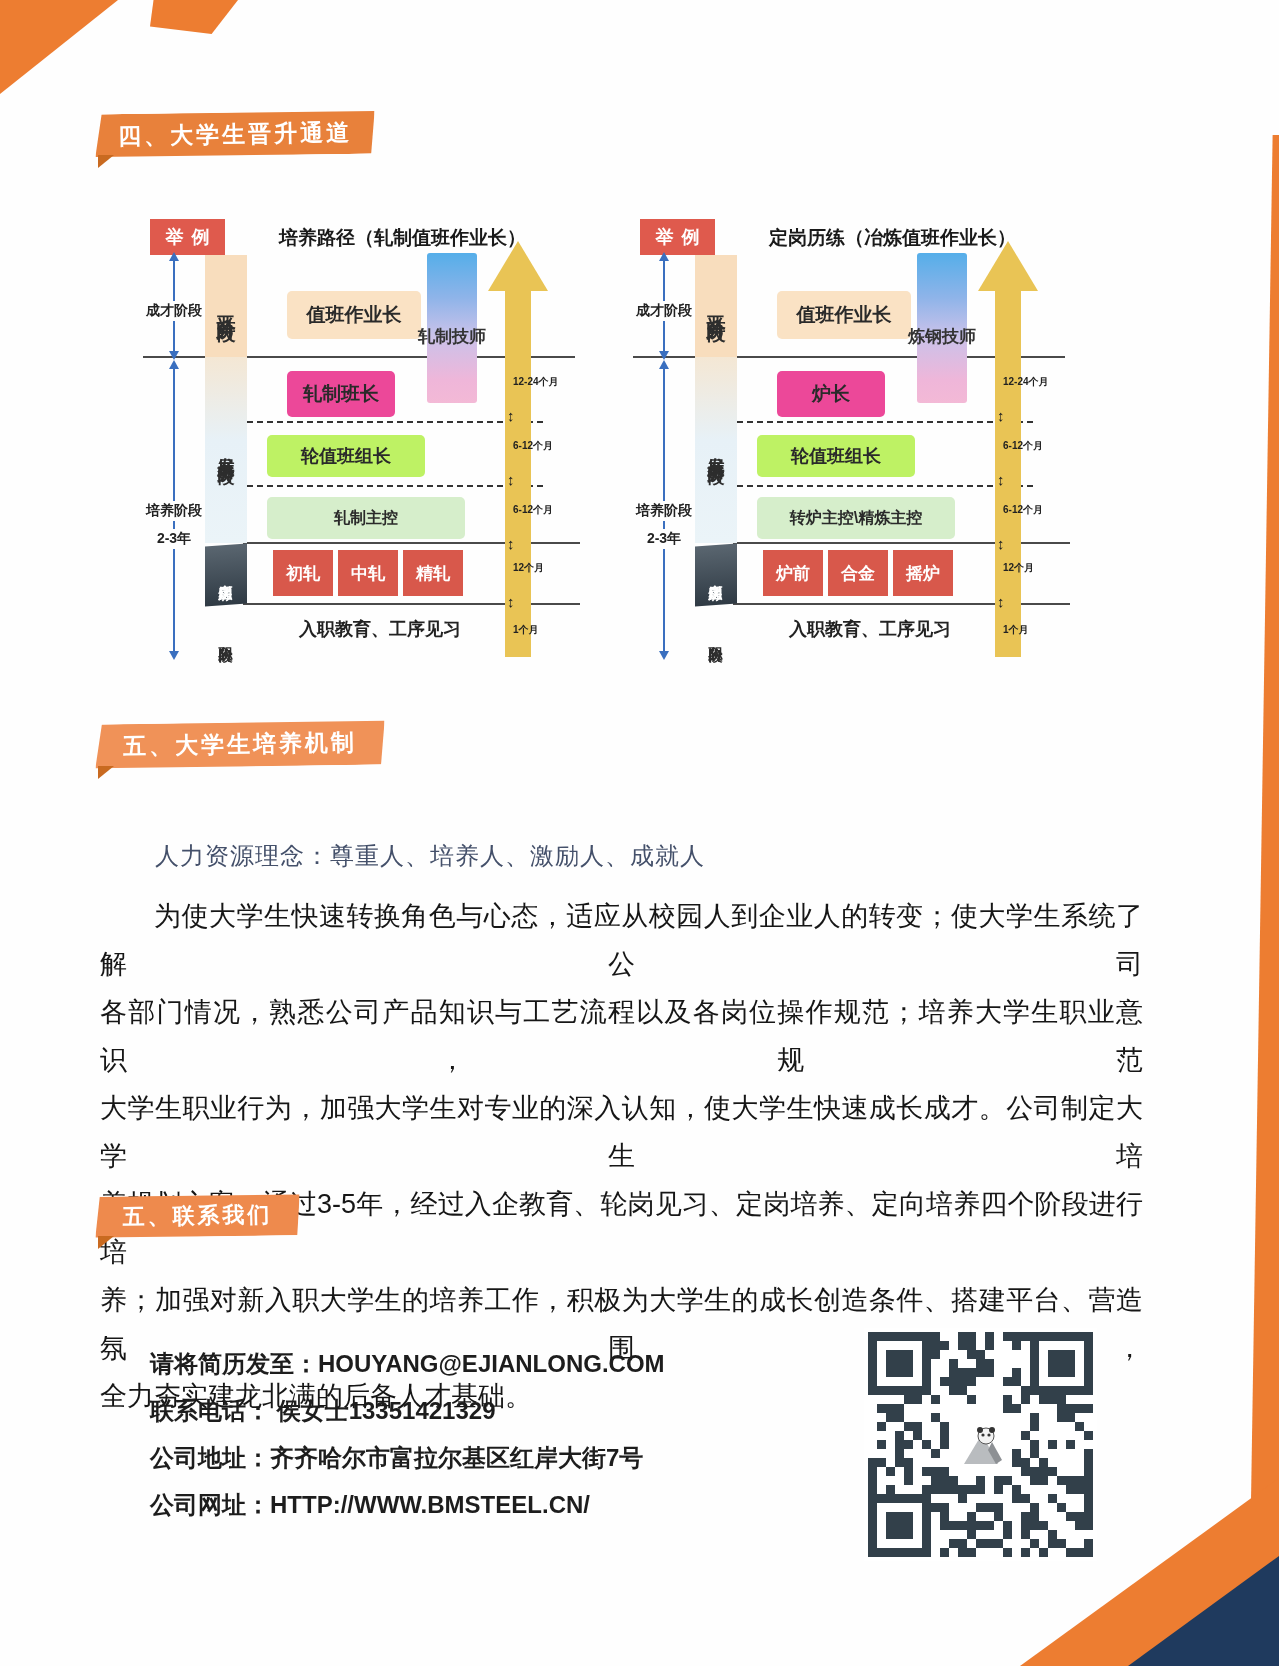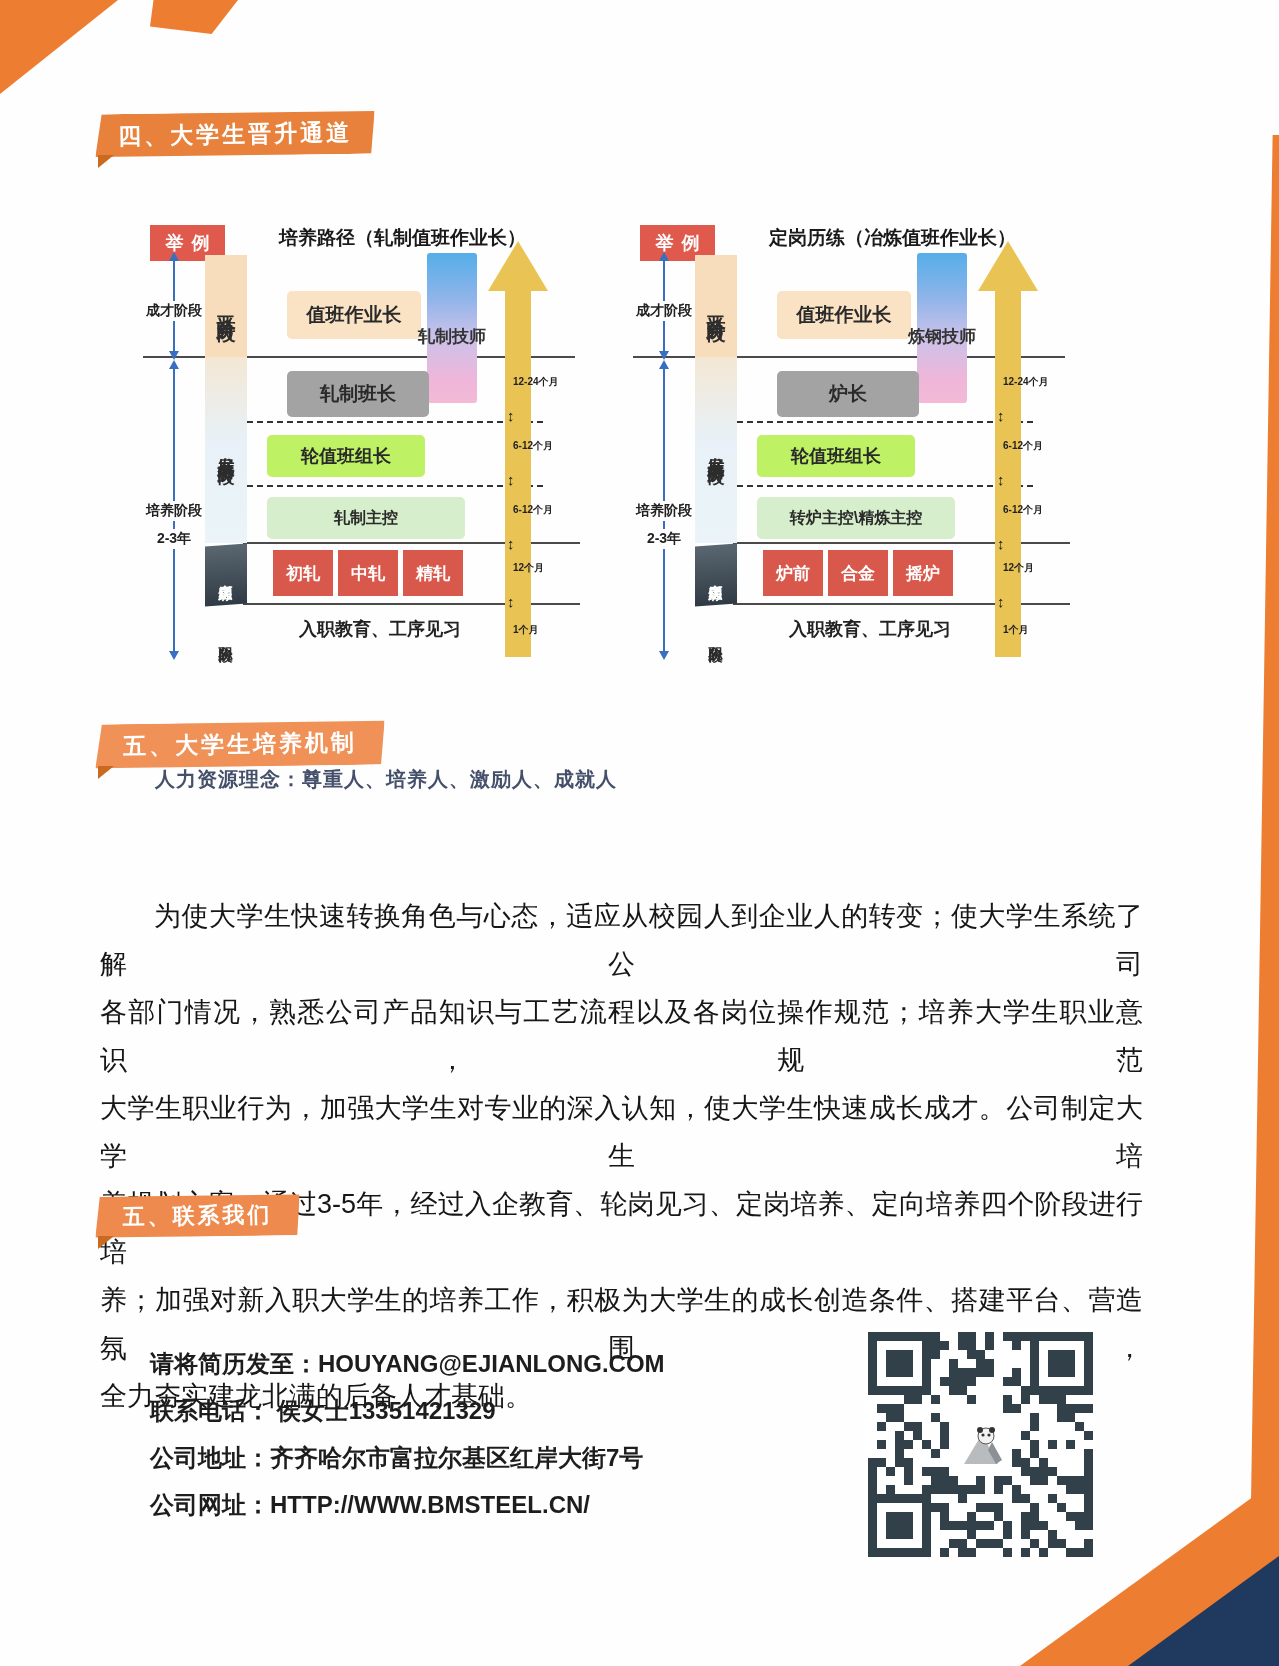--- a/index.html
+++ b/index.html
@@ -28,21 +28,21 @@
         border-top:13px solid #C96A20;border-right:16px solid transparent;}
   .bw-s4{left:95px;top:112px;} .bw-s4 .banner{width:280px;height:44px;font-size:23px;background:#E8813B;}
   .bw-s5{left:95px;top:722px;} .bw-s5 .banner{width:290px;height:45px;font-size:23px;background:#F09258;}
   .bw-ct{left:95px;top:1195px;} .bw-ct .banner{width:205px;height:42px;font-size:22px;background:#EE8A4D;}
 
   
   .dgm{position:absolute;width:445px;height:460px;}
   #dgm0{left:135px;top:205px;} #dgm1{left:625px;top:205px;}
   .dgm *{position:absolute;box-sizing:border-box;}
 
-  .ex-box{left:15px;top:20px;width:75px;height:36px;background:#DF5A4D;color:#fff;
+  .ex-box{left:15px;top:14px;width:75px;height:36px;background:#DF5A4D;color:#fff;
           font-weight:bold;font-size:18px;letter-spacing:8px;display:flex;
           align-items:center;justify-content:center;padding-left:8px;}
   .dgm-title{left:100px;top:20px;width:335px;text-align:center;font-weight:bold;
              font-size:19px;color:#1a1a1a;white-space:nowrap;}
 
   .hline{border-top:2px solid #4a4a4a;height:0;}
   .line-full{left:8px;top:151px;width:432px;}
   .line3{left:108px;top:337px;width:337px;}
   .line4{left:108px;top:398px;width:337px;}
   .dash{border-top:2px dashed #333;height:0;}
@@ -64,21 +64,21 @@
          font-weight:bold;color:#2d2d2d;}
   .st1{top:50px;height:102px;background:#F8DDBD;font-size:19px;letter-spacing:3px;}
   .st2{top:152px;height:186px;background:linear-gradient(180deg,#F4E7D4,#E7F1F7 45%,#EBF4F8);font-size:17px;letter-spacing:2px;}
   .st3{top:340px;height:60px;background:linear-gradient(180deg,#5A6670,#2F3A44);
        color:#fff;font-size:14px;letter-spacing:1px;transform:skewY(-4deg);}
   .st4{top:404px;height:56px;font-size:14px;letter-spacing:1px;}
 
   .pbox{display:flex;align-items:center;justify-content:center;font-weight:bold;
         color:#2a2a2a;border-radius:5px;}
   .box-top{left:152px;top:86px;width:134px;height:48px;background:#FAE2C4;font-size:19px;}
-  .box-2 {left:152px;top:166px;width:142px;height:46px;background:#a3a3a3;font-size:19px;}
+  .box-2 {left:152px;top:166px;width:108px;height:46px;background:#ec4899;font-size:19px;}
   .box-3 {left:132px;top:230px;width:158px;height:42px;background:#bef264;font-size:18px;}
   .box-4 {left:132px;top:292px;width:198px;height:42px;background:#D6EECB;font-size:16px;}
   .box-tech{left:292px;top:48px;width:50px;height:150px;border-radius:3px;
      background:linear-gradient(180deg,#55AEE9 0%,#8FB4E9 30%,#C9C2EA 55%,#EFB6D9 85%,#F3B9D6 100%);}
   .box-tech span{position:absolute;top:48%;left:50%;transform:translateX(-50%);
      white-space:nowrap;font-size:17px;font-weight:bold;color:#333;}
 
   .jobs{left:138px;top:345px;height:54px;display:flex;gap:5px;position:absolute;}
   .jobs .job{position:static;width:60px;height:46px;background:#D8584B;color:#fff;
      font-weight:bold;font-size:17px;display:flex;align-items:center;justify-content:center;}
@@ -88,21 +88,21 @@
   .big-arrow{left:352px;top:36px;width:62px;height:418px;}
   .big-arrow .head{left:1px;top:0;width:0;height:0;border-left:30px solid transparent;
      border-right:30px solid transparent;border-bottom:50px solid #E9C455;}
   .big-arrow .shaft{left:18px;top:48px;width:26px;height:368px;background:#E9C455;}
   .dur{left:378px;width:80px;font-weight:bold;font-size:10px;color:#222;white-space:nowrap;}
   .dur1{top:170px;} .dur2{top:234px;} .dur3{top:298px;} .dur4{top:356px;} .dur5{top:418px;}
   .ud{left:372px;font-size:15px;color:#222;font-weight:bold;}
   .ud1{top:202px;} .ud2{top:266px;} .ud3{top:330px;} .ud4{top:388px;}
 
   
-  .hr-heading{position:absolute;left:155px;top:766px;font-size:20px;font-weight:bold;
+  .hr-heading{position:absolute;left:155px;top:840px;font-size:24px;font-weight:normal;
               color:#44506A;letter-spacing:1px;}
   .paragraph{position:absolute;left:100px;top:892px;width:1043px;font-size:27px;
              line-height:48px;color:#161616;}
   .para-line{text-align:justify;text-align-last:justify;}
   .para-line.first{text-indent:2em;}
   .para-line.last{text-align-last:left;}
 
   
   .contact-lines{position:absolute;left:150px;top:1348px;font-size:24px;color:#1d1d1d;
                  font-weight:600;}

